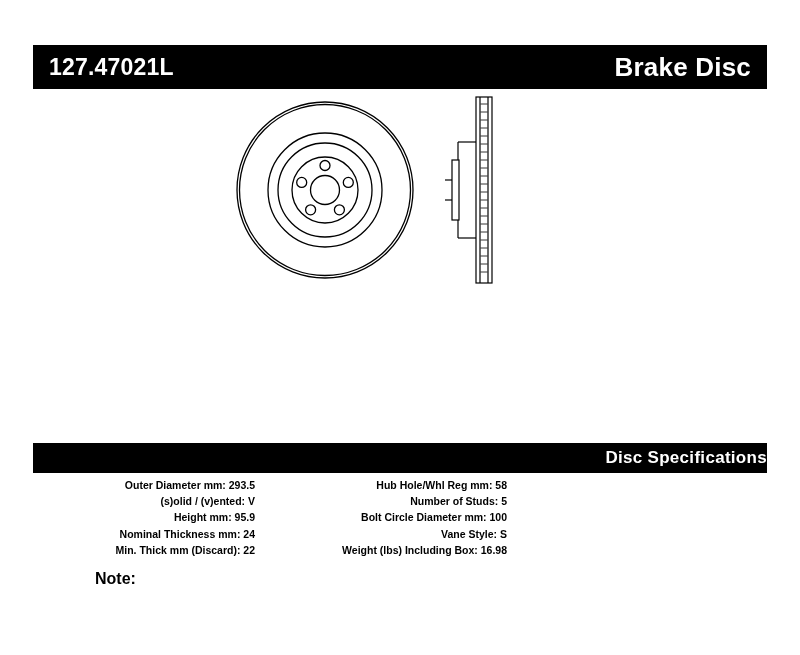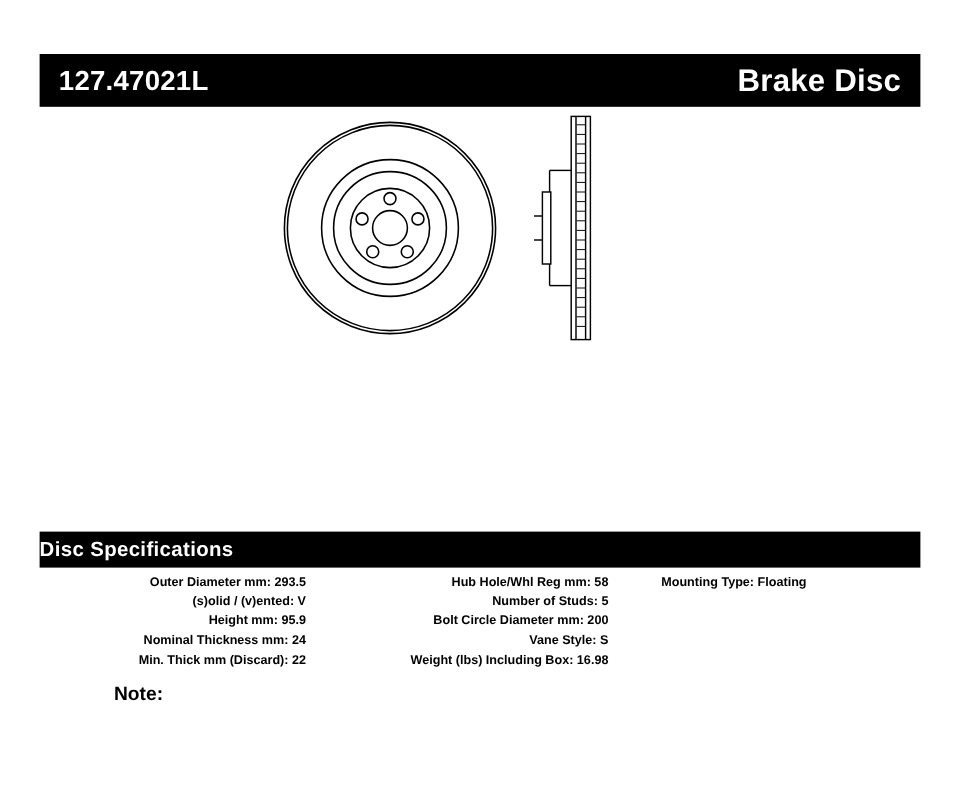--- a/index.html
+++ b/index.html
@@ -65,21 +65,21 @@
   
   .specs-bar {
     position: absolute;
     left: 33px;
     top: 443px;
     width: 734px;
     height: 30px;
     background: #000000;
     display: flex;
     align-items: center;
-    justify-content: flex-start;
+    justify-content: flex-end;
     box-sizing: border-box;
   }
   .specs-bar-title {
     color: #ffffff;
     font-size: 17px;
     font-weight: bold;
     letter-spacing: 0.3px;
   }
 
   
@@ -213,25 +213,22 @@
       <div class="spec-line">Outer Diameter mm: 293.5</div>
       <div class="spec-line">(s)olid / (v)ented: V</div>
       <div class="spec-line">Height mm: 95.9</div>
       <div class="spec-line">Nominal Thickness mm: 24</div>
       <div class="spec-line">Min. Thick mm (Discard): 22</div>
     </div>
 
     <div class="col col-mid">
       <div class="spec-line">Hub Hole/Whl Reg mm: 58</div>
       <div class="spec-line">Number of Studs: 5</div>
-      <div class="spec-line">Bolt Circle Diameter mm: 200</div>
+      <div class="spec-line">Bolt Circle Diameter mm: 100</div>
       <div class="spec-line">Vane Style: S</div>
       <div class="spec-line">Weight (lbs) Including Box: 16.98</div>
     </div>
 
-    <div class="col col-right">
-      <div class="spec-line">Mounting Type: Floating</div>
-    </div>
   </div>
 
   <div class="note">Note:</div>
 
 </div>
 
 </body></html>

